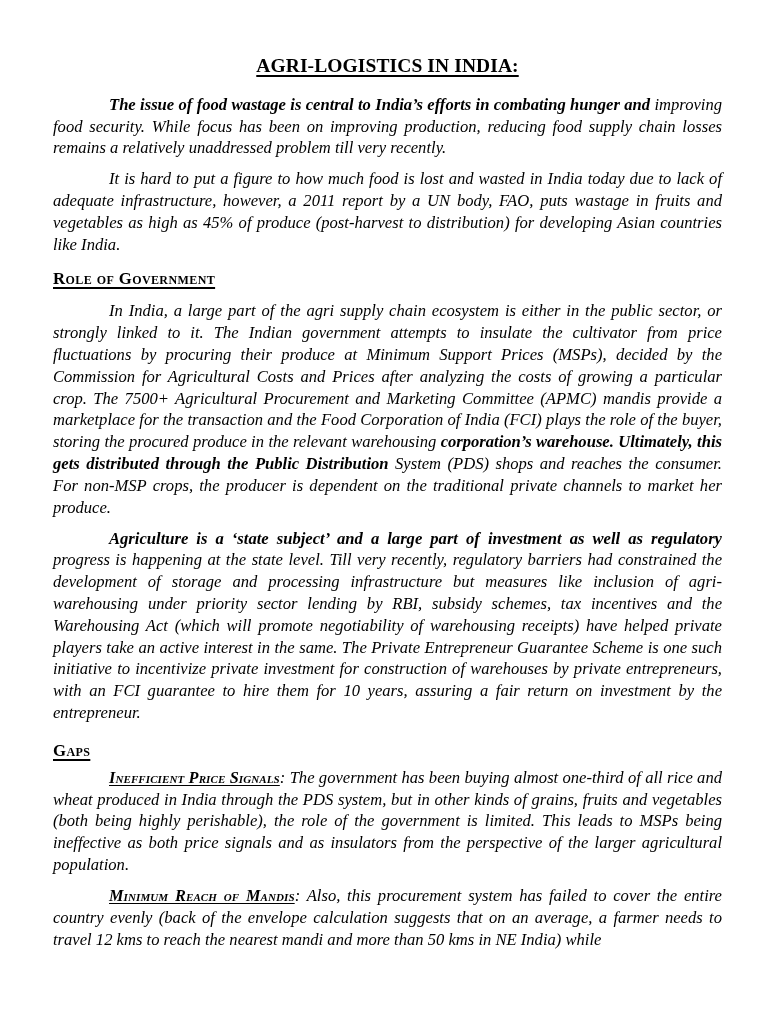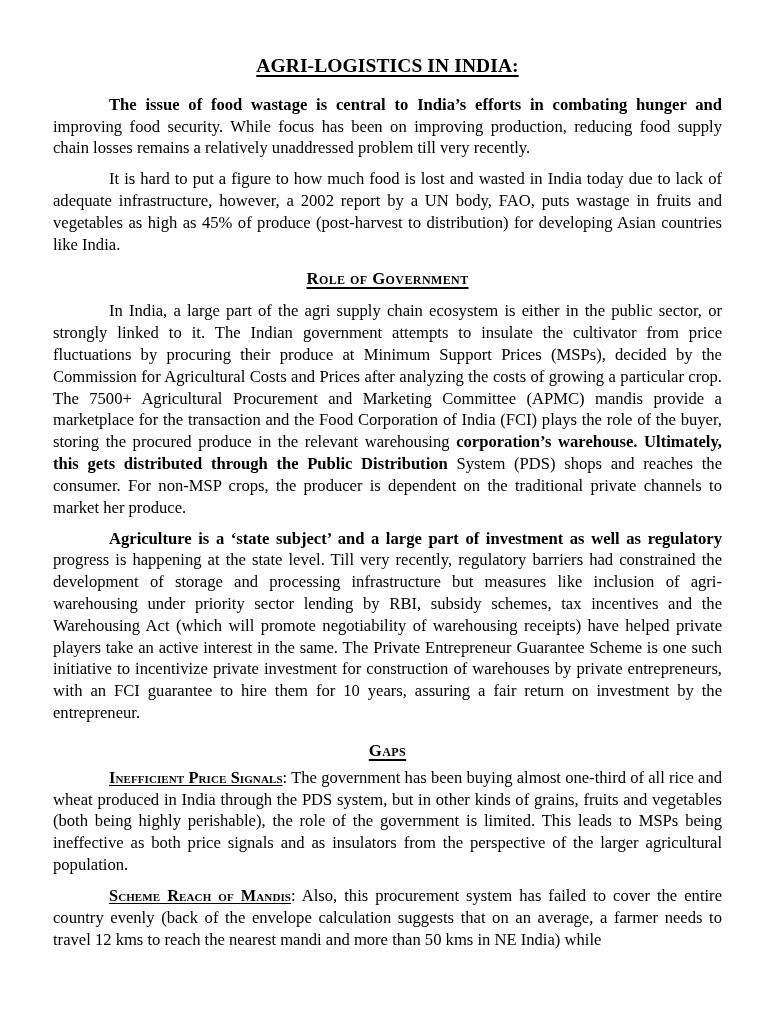--- a/index.html
+++ b/index.html
@@ -40,26 +40,27 @@
   }
   p.body-par {
     font-size: 16.6px;
     line-height: 1.315;
     text-align: justify;
     text-justify: inter-word;
     margin: 0 0 9px 0;
     text-indent: 56px;
     -webkit-hyphens: none;
     hyphens: none;
+    font-style: italic;
   }
   .lead-bold {
     font-weight: bold;
   }
   .section-head {
-    text-align: center;
+    text-align: left;
     font-size: 16.8px;
     font-weight: bold;
     font-variant: small-caps;
     letter-spacing: 0.4px;
     margin: 14px 0 11px 0;
   }
   .section-head .ul {
     text-decoration: underline;
     text-underline-offset: 2.5px;
     text-decoration-thickness: 1.5px;
@@ -87,27 +88,27 @@
 <body>
 
 <div class="page">
 
   <div class="title-block">
     <span class="doc-title-line"><span class="ul">AGRI-LOGISTICS IN INDIA:</span></span>
   </div>
 
   <p class="body-par"><span class="lead-bold">The issue of food wastage is central to India’s efforts in combating hunger and</span><span> improving food security. While focus has been on improving production, reducing food supply chain losses remains a relatively unaddressed problem till very recently.</span></p>
 
-  <p class="body-par"><span>It is hard to put a figure to how much food is lost and wasted in India today due to lack of adequate infrastructure, however, a 2002 report by a UN body, FAO, puts wastage in fruits and vegetables as high as 45% of produce (post-harvest to distribution) for developing Asian countries like India.</span></p>
+  <p class="body-par"><span>It is hard to put a figure to how much food is lost and wasted in India today due to lack of adequate infrastructure, however, a 2011 report by a UN body, FAO, puts wastage in fruits and vegetables as high as 45% of produce (post-harvest to distribution) for developing Asian countries like India.</span></p>
 
   <div class="section-head"><span class="ul">Role of Government</span></div>
 
   <p class="body-par"><span>In India, a large part of the agri supply chain ecosystem is either in the public sector, or strongly linked to it. The Indian government attempts to insulate the cultivator from price fluctuations by procuring their produce at Minimum Support Prices (MSPs), decided by the Commission for Agricultural Costs and Prices after analyzing the costs of growing a particular crop. The 7500+ Agricultural Procurement and Marketing Committee (APMC) mandis provide a marketplace for the transaction and the Food Corporation of India (FCI) plays the role of the buyer, storing the procured produce in the relevant warehousing </span><span class="lead-bold">corporation’s warehouse. Ultimately, this gets distributed through the Public Distribution</span><span> System (PDS) shops and reaches the consumer. For non-MSP crops, the producer is dependent on the traditional private channels to market her produce.</span></p>
 
   <p class="body-par"><span class="lead-bold">Agriculture is a ‘state subject’ and a large part of investment as well as regulatory</span><span> progress is happening at the state level. Till very recently, regulatory barriers had constrained the development of storage and processing infrastructure but measures like inclusion of agri-warehousing under priority sector lending by RBI, subsidy schemes, tax incentives and the Warehousing Act (which will promote negotiability of warehousing receipts) have helped private players take an active interest in the same. The Private Entrepreneur Guarantee Scheme is one such initiative to incentivize private investment for construction of warehouses by private entrepreneurs, with an FCI guarantee to hire them for 10 years, assuring a fair return on investment by the entrepreneur.</span></p>
 
   <div class="section-head gaps-head"><span class="ul">Gaps</span></div>
 
   <p class="body-par"><span class="run-in">Inefficient Price Signals</span><span class="run-in-colon">:</span><span> The government has been buying almost one-third of all rice and wheat produced in India through the PDS system, but in other kinds of grains, fruits and vegetables (both being highly perishable), the role of the government is limited. This leads to MSPs being ineffective as both price signals and as insulators from the perspective of the larger agricultural population.</span></p>
 
-  <p class="body-par"><span class="run-in">Scheme Reach of Mandis</span><span class="run-in-colon">:</span><span> Also, this procurement system has failed to cover the entire country evenly (back of the envelope calculation suggests that on an average, a farmer needs to travel 12 kms to reach the nearest mandi and more than 50 kms in NE India) while</span></p>
+  <p class="body-par"><span class="run-in">Minimum Reach of Mandis</span><span class="run-in-colon">:</span><span> Also, this procurement system has failed to cover the entire country evenly (back of the envelope calculation suggests that on an average, a farmer needs to travel 12 kms to reach the nearest mandi and more than 50 kms in NE India) while</span></p>
 
 </div>
 
 </body></html>

